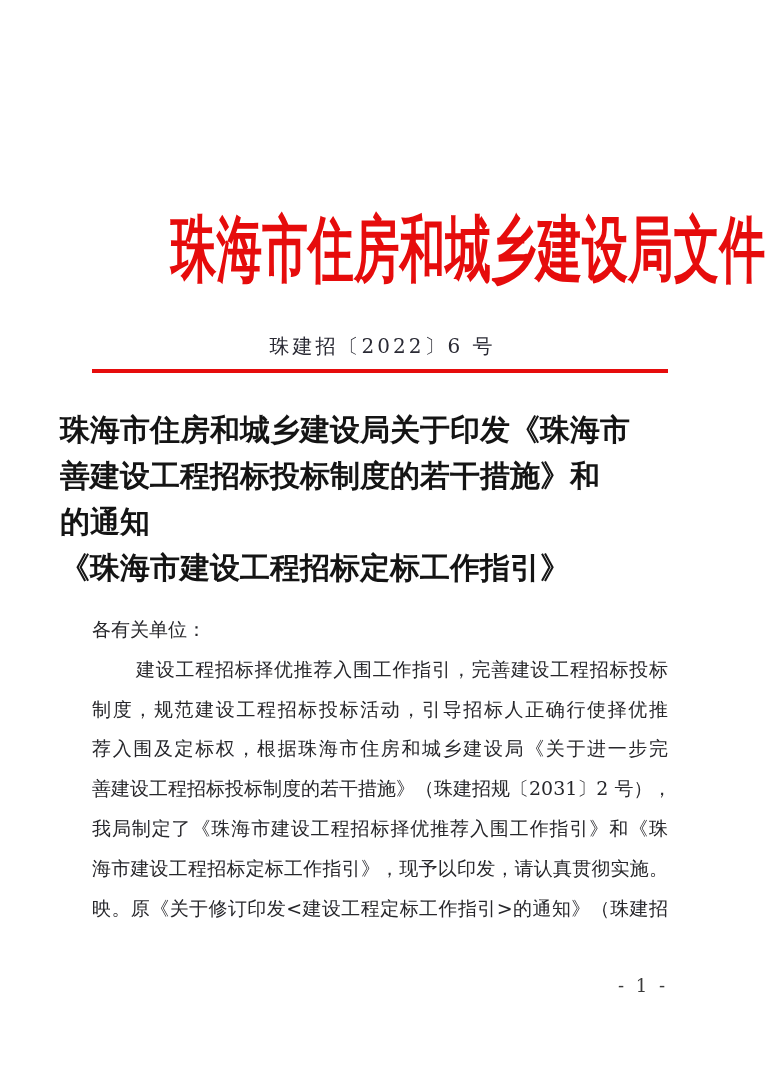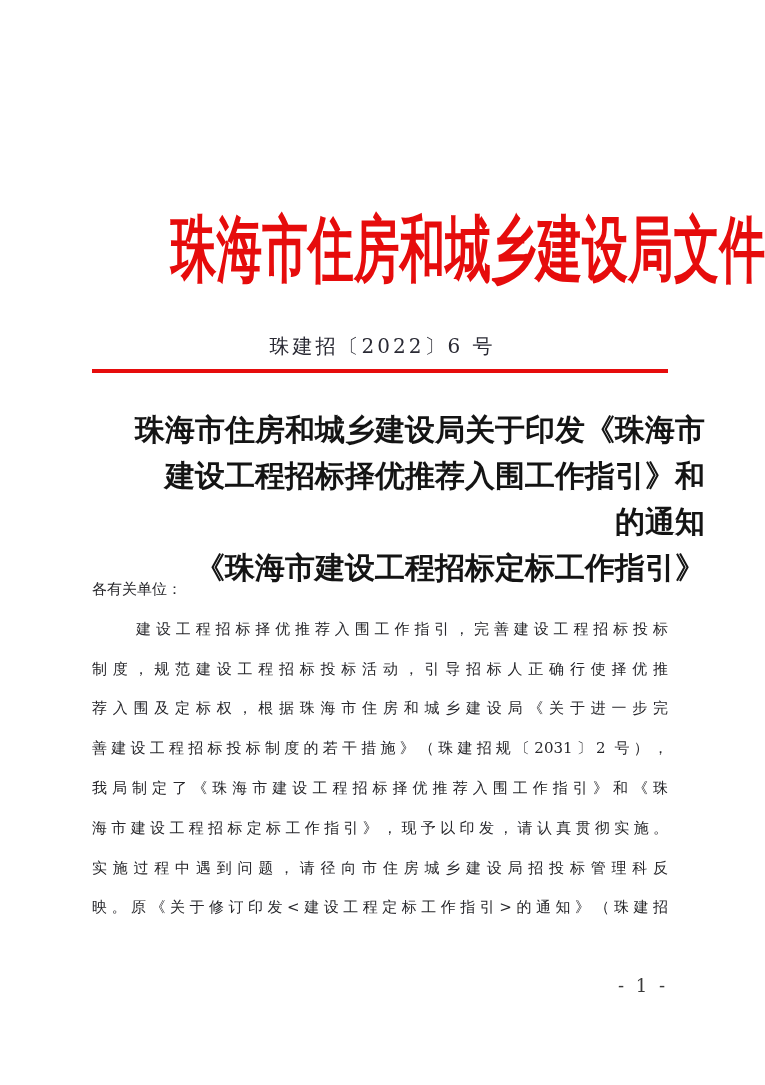--- a/index.html
+++ b/index.html
@@ -51,33 +51,33 @@
     width: 576px;
     height: 4px;
     background: #e60c0c;
   }
   
   .doc-title {
     position: absolute;
     top: 407px;
     left: 60px;
     right: 60px;
-    text-align: right;
+    text-align: left;
     font-size: 30px;
     font-weight: bold;
     color: #141414;
     line-height: 46px;
   }
   
   .doc-body {
     position: absolute;
-    top: 570px;
+    top: 610px;
     left: 92px;
     width: 576px;
-    font-size: 15px;
+    font-size: 19px;
     color: #27272b;
     line-height: 39.8px;
   }
   .salutation {
     text-align: left;
     height: 39.8px;
   }
   .body-line {
     text-align: justify;
     text-align-last: justify;
@@ -105,32 +105,31 @@
   <div class="red-header">
     <span class="stretch">珠海市住房和城乡建设局文件</span>
   </div>
 
   <div class="doc-number">珠建招〔2022〕6 号</div>
 
   <div class="red-rule"></div>
 
   <div class="doc-title">
     <div>珠海市住房和城乡建设局关于印发《珠海市</div>
-    <div>建设工程招标择优推荐入围工作指引》和</div>
+    <div>善建设工程招标投标制度的若干措施》和</div>
     <div>的通知</div>
     <div>《珠海市建设工程招标定标工作指引》</div>
   </div>
 
   <div class="doc-body">
     <div class="salutation">各有关单位：</div>
     <div class="body-line first-line">建设工程招标择优推荐入围工作指引，完善建设工程招标投标</div>
     <div class="body-line">制度，规范建设工程招标投标活动，引导招标人正确行使择优推</div>
     <div class="body-line">荐入围及定标权，根据珠海市住房和城乡建设局《关于进一步完</div>
     <div class="body-line">善建设工程招标投标制度的若干措施》（珠建招规〔2031〕2 号），</div>
     <div class="body-line">我局制定了《珠海市建设工程招标择优推荐入围工作指引》和《珠</div>
     <div class="body-line">海市建设工程招标定标工作指引》，现予以印发，请认真贯彻实施。</div>
-    <div class="body-line">实施过程中遇到问题，请径向市住房城乡建设局招投标管理科反</div>
     <div class="body-line">映。原《关于修订印发&lt;建设工程定标工作指引&gt;的通知》（珠建招</div>
   </div>
 
   <div class="page-number">- 1 -</div>
 
 </div>
 
 </body></html>

